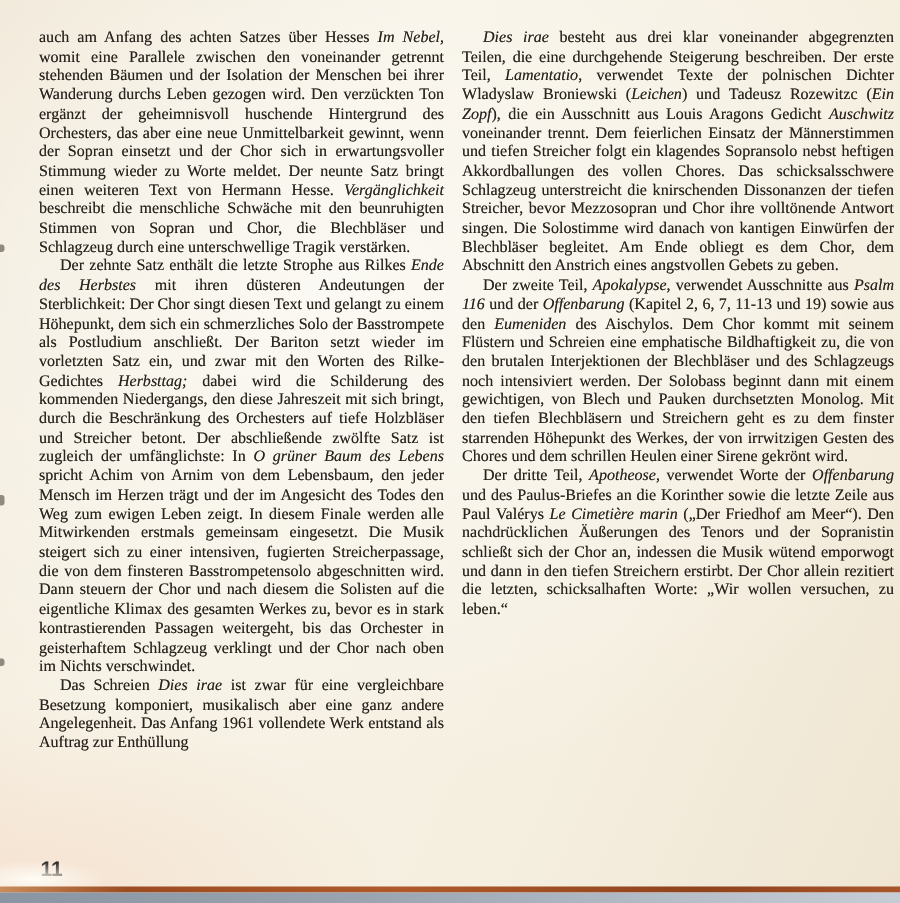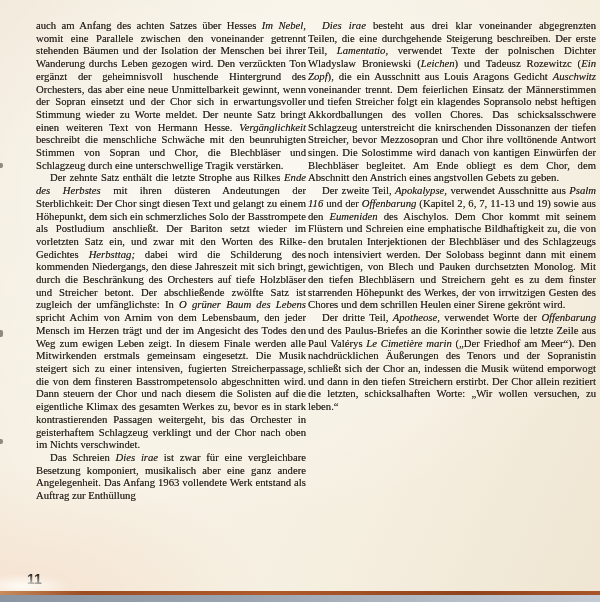--- a/index.html
+++ b/index.html
@@ -10,24 +10,24 @@
     overflow: hidden;
     color: #29241f;
     font-family: "Liberation Serif", serif;
     background:
       radial-gradient(60% 30% at 1% 99%, rgba(242,196,170,0.35), rgba(242,196,170,0) 70%),
       radial-gradient(120% 90% at 38% 32%, rgba(255,255,255,0.55), rgba(255,255,255,0) 62%),
       linear-gradient(115deg, #f0e7d6 0%, #f7f2e5 32%, #f5efe0 68%, #efe5d2 100%);
   }
   .columns {
     position: absolute;
-    left: 36px;
+    left: 26px;
     top: 19px;
     display: flex;
-    gap: 2px;
+    gap: 12px;
   }
   .col { text-align: justify; }
   .col-left  { width: 270px; }
   .col-right { width: 288px; }
   .para {
     margin: 0;
     font-size: 10.7px;
     line-height: 12.7px;
     text-align: justify;
     text-shadow: 0 0 0.3px rgba(41,36,31,0.65);
@@ -80,21 +80,21 @@
 </style>
 </head>
 <body>
 
 <div class="page">
 
   <div class="columns">
     <div class="col col-left" id="col-left">
         <p class="para"><span>auch am Anfang des achten Satzes über Hesses </span><em>Im Nebel</em><span>, womit eine Parallele zwischen den voneinander getrennt stehenden Bäumen und der Isolation der Menschen bei ihrer Wanderung durchs Leben gezogen wird. Den verzückten Ton ergänzt der geheimnisvoll huschende Hintergrund des Orchesters, das aber eine neue Unmittelbarkeit gewinnt, wenn der Sopran einsetzt und der Chor sich in erwartungsvoller Stimmung wieder zu Worte meldet. Der neunte Satz bringt einen weiteren Text von Hermann Hesse. </span><em>Vergänglichkeit</em><span> beschreibt die menschliche Schwäche mit den beunruhigten Stimmen von Sopran und Chor, die Blechbläser und Schlagzeug durch eine unterschwellige Tragik verstärken.</span></p>
         <p class="para indent"><span>Der zehnte Satz enthält die letzte Strophe aus Rilkes </span><em>Ende des Herbstes</em><span> mit ihren düsteren Andeutungen der Sterblichkeit: Der Chor singt diesen Text und gelangt zu einem Höhepunkt, dem sich ein schmerzliches Solo der Basstrompete als Postludium anschließt. Der Bariton setzt wieder im vorletzten Satz ein, und zwar mit den Worten des Rilke-Gedichtes </span><em>Herbsttag;</em><span> dabei wird die Schilderung des kommenden Niedergangs, den diese Jahreszeit mit sich bringt, durch die Beschränkung des Orchesters auf tiefe Holzbläser und Streicher betont. Der abschließende zwölfte Satz ist zugleich der umfänglichste: In </span><em>O grüner Baum des Lebens</em><span> spricht Achim von Arnim von dem Lebensbaum, den jeder Mensch im Herzen trägt und der im Angesicht des Todes den Weg zum ewigen Leben zeigt. In diesem Finale werden alle Mitwirkenden erstmals gemeinsam eingesetzt. Die Musik steigert sich zu einer intensiven, fugierten Streicherpassage, die von dem finsteren Basstrompetensolo abgeschnitten wird. Dann steuern der Chor und nach diesem die Solisten auf die eigentliche Klimax des gesamten Werkes zu, bevor es in stark kontrastierenden Passagen weitergeht, bis das Orchester in geisterhaftem Schlagzeug verklingt und der Chor nach oben im Nichts verschwindet.</span></p>
-        <p class="para indent"><span>Das Schreien </span><em>Dies irae</em><span> ist zwar für eine vergleichbare Besetzung komponiert, musikalisch aber eine ganz andere Angelegenheit. Das Anfang 1963 vollendete Werk entstand als Auftrag zur Enthüllung</span></p>
+        <p class="para indent"><span>Das Schreien </span><em>Dies irae</em><span> ist zwar für eine vergleichbare Besetzung komponiert, musikalisch aber eine ganz andere Angelegenheit. Das Anfang 1961 vollendete Werk entstand als Auftrag zur Enthüllung</span></p>
       </div>
     <div class="col col-right" id="col-right">
         <p class="para indent"><em>Dies irae</em><span> besteht aus drei klar voneinander abgegrenzten Teilen, die eine durchgehende Steigerung beschreiben. Der erste Teil, </span><em>Lamentatio</em><span>, verwendet Texte der polnischen Dichter Wladyslaw Broniewski (</span><em>Leichen</em><span>) und Tadeusz Rozewitzc (</span><em>Ein Zopf</em><span>), die ein Ausschnitt aus Louis Aragons Gedicht </span><em>Auschwitz</em><span> voneinander trennt. Dem feierlichen Einsatz der Männerstimmen und tiefen Streicher folgt ein klagendes Sopransolo nebst heftigen Akkordballungen des vollen Chores. Das schicksalsschwere Schlagzeug unterstreicht die knirschenden Dissonanzen der tiefen Streicher, bevor Mezzosopran und Chor ihre volltönende Antwort singen. Die Solostimme wird danach von kantigen Einwürfen der Blechbläser begleitet. Am Ende obliegt es dem Chor, dem Abschnitt den Anstrich eines angstvollen Gebets zu geben.</span></p>
         <p class="para indent"><span>Der zweite Teil, </span><em>Apokalypse,</em><span> verwendet Ausschnitte aus </span><em>Psalm 116</em><span> und der </span><em>Offenbarung</em><span> (Kapitel 2, 6, 7, 11-13 und 19) sowie aus den </span><em>Eumeniden</em><span> des Aischylos. Dem Chor kommt mit seinem Flüstern und Schreien eine emphatische Bildhaftigkeit zu, die von den brutalen Interjektionen der Blechbläser und des Schlagzeugs noch intensiviert werden. Der Solobass beginnt dann mit einem gewichtigen, von Blech und Pauken durchsetzten Monolog. Mit den tiefen Blechbläsern und Streichern geht es zu dem finster starrenden Höhepunkt des Werkes, der von irrwitzigen Gesten des Chores und dem schrillen Heulen einer Sirene gekrönt wird.</span></p>
         <p class="para indent"><span>Der dritte Teil, </span><em>Apotheose</em><span>, verwendet Worte der </span><em>Offenbarung</em><span> und des Paulus-Briefes an die Korinther sowie die letzte Zeile aus Paul Valérys </span><em>Le Cimetière marin</em><span> („Der Friedhof am Meer“). Den nachdrücklichen Äußerungen des Tenors und der Sopranistin schließt sich der Chor an, indessen die Musik wütend emporwogt und dann in den tiefen Streichern erstirbt. Der Chor allein rezitiert die letzten, schicksalhaften Worte: „Wir wollen versuchen, zu leben.“</span></p>
       </div>
   </div>
 
   <div class="footer-num page-number">11</div>
 

